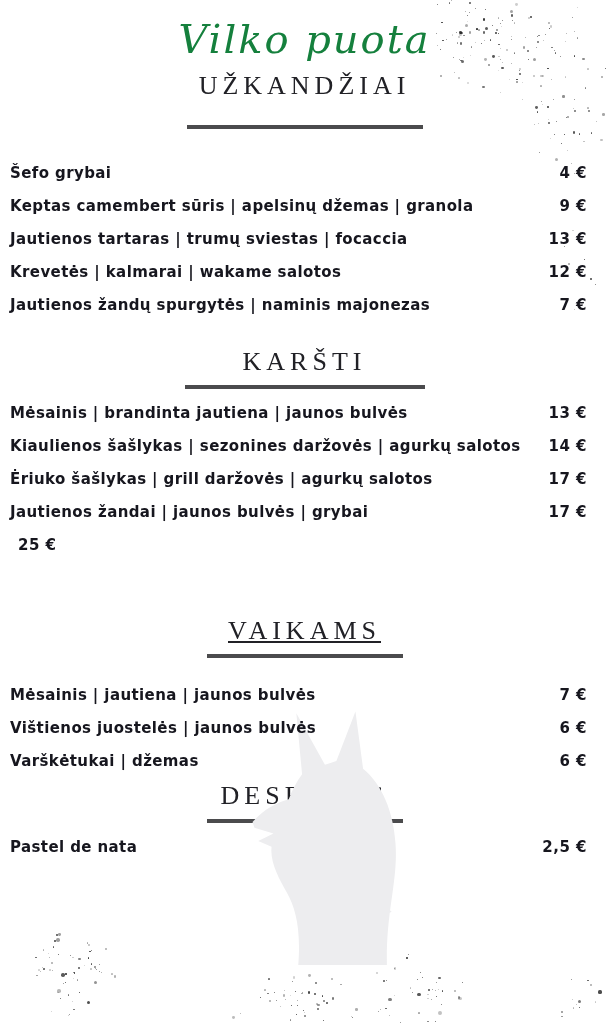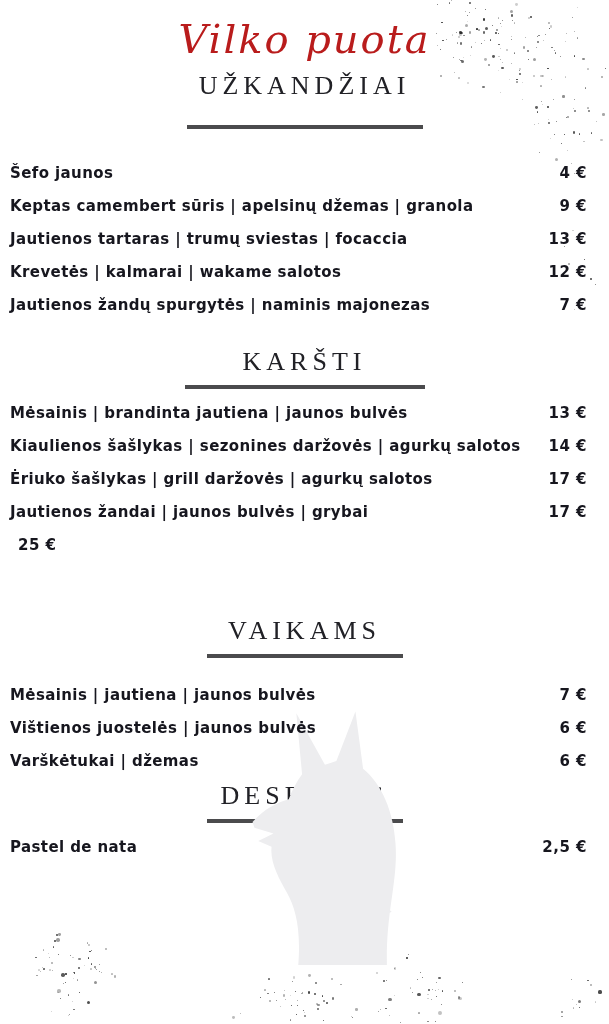--- a/index.html
+++ b/index.html
@@ -23,21 +23,21 @@
   .splatter .dot{position:absolute;border-radius:50%;background:var(--splatter,#1c1c1c);}
   
   .header{position:relative;z-index:2;text-align:center;padding-top:16px;}
   .script-title{
     font-family:"DejaVu Serif", serif;
     font-style:italic;
     font-weight:400;
     font-size:40px;
     line-height:46px;
     letter-spacing:2px;
-    color:#b91c1c;
+    color:#15803d;
   }
   .script-title.second{line-height:48px;}
   .section-title{
     margin:0;
     font-family:"Liberation Serif", serif;
     font-weight:400;
     font-size:26px;
     line-height:32px;
     letter-spacing:5px;
     color:#212126;
@@ -45,21 +45,21 @@
   .section-title.uzk{margin-top:8px;}
   .divider{
     width:236px;height:4px;margin:0 auto;
     background:var(--divider,#4b4b4d);
   }
   .divider.d1{margin-top:23px;}
   .divider.d2{width:240px;margin-top:8px;}
   .divider.d3{width:196px;margin-top:8px;}
   .divider.d4{width:196px;margin-top:8px;}
   .section-title.karsti{margin-top:26px;line-height:30px;}
-  .section-title.vaikams{margin-top:55px;line-height:30px;}
+  .section-title.vaikams{margin-top:55px;line-height:30px;text-decoration:underline;}
   .section-title.desertas{margin-top:4px;line-height:30px;}
   
   .items{
     position:relative;z-index:2;
     list-style:none;margin:0;padding:0 22px 0 10px;
   }
   .items.l1{margin-top:27px;}
   .items.l2{margin-top:7px;}
   .items.l3{margin-top:20px;}
   .items.l4{margin-top:7px;}
@@ -452,21 +452,21 @@
   <header class="header">
     <div class="script-title">Vilko puota</div>
     <h2 class="section-title uzk">UŽKANDŽIAI</h2>
     <div class="divider d1"></div>
   </header>
 
   <main>
 
     <ul class="items l1">
       <li class="row">
-        <span class="dish">Šefo jaunos</span>
+        <span class="dish">Šefo grybai</span>
         <span class="price">4 €</span>
       </li>
       <li class="row">
         <span class="dish">Keptas camembert sūris | apelsinų džemas | granola</span>
         <span class="price">9 €</span>
       </li>
       <li class="row">
         <span class="dish">Jautienos tartaras | trumų sviestas | focaccia</span>
         <span class="price">13 €</span>
       </li>

